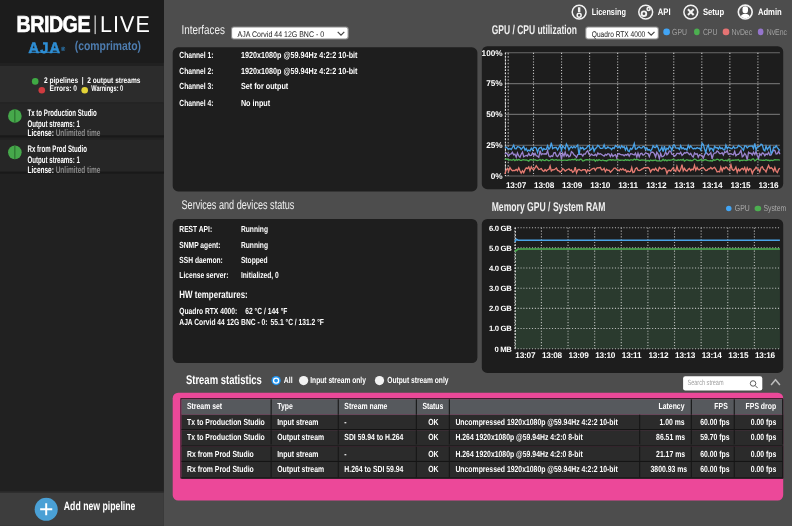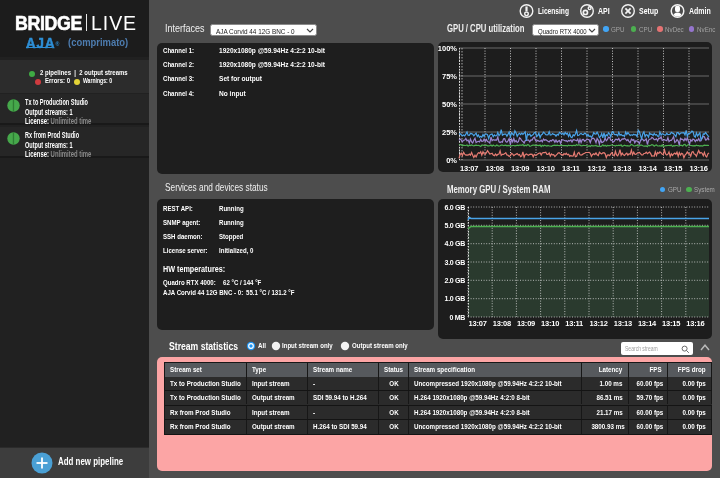--- a/index.html
+++ b/index.html
@@ -222,28 +222,27 @@
 <div style="position:absolute;left:351.5px;transform-origin:0 0;top:341px;font-size:8px;font-weight:bold;color:#fff;white-space:nowrap;letter-spacing:0px;transform:scaleX(0.76);">Output stream only</div>
 <div class="abs" style="left:620.5px;top:342px;width:72px;height:12.5px;background:#fff;border-radius:2px;"></div>
 <div style="position:absolute;left:624.5px;transform-origin:0 0;top:344.8px;font-size:7px;font-weight:normal;color:#a0a0a0;white-space:nowrap;letter-spacing:0px;transform:scaleX(0.72);">Search stream</div>
 <svg class="abs" style="left:681px;top:344.5px" width="9" height="9" viewBox="0 0 9 9">
   <circle cx="3.6" cy="3.6" r="2.5" fill="none" stroke="#5a5a5a" stroke-width="0.9"></circle>
   <line x1="5.5" y1="5.5" x2="7.8" y2="7.8" stroke="#5a5a5a" stroke-width="0.9"></line>
 </svg>
 <svg class="abs" style="left:700px;top:344px" width="10" height="7" viewBox="0 0 10 7">
   <path d="M1 6 L5 1.2 L9 6" fill="none" stroke="#bbb" stroke-width="1.4"></path>
 </svg>
-<div class="panel" style="left:157px;top:357px;width:555px;height:114px;background:#fca5a5;padding-left:40px;">
+<div class="panel" style="left:157px;top:357px;width:555px;height:98px;background:#ec4899;padding-left:40px;">
     <div style="position:absolute;left:7px;top:5px;width:548px;height:73px;border:1px solid #171717;">
       <div style="position:absolute;left:0;top:0;width:547px;height:13.5px;background:#56595d;">
         <div style="position:absolute;left:0px;top:0px;width:81.6px;height:13.5px;border-right:1px solid #171717;font-size:8px;font-weight:bold;color:#fff;text-align:left;padding-left:5px;white-space:nowrap;line-height:13.5px;"><span style="display:inline-block;transform:scaleX(0.78);transform-origin:0 0;">Stream set</span></div>
         <div style="position:absolute;left:81.6px;top:0px;width:61.7px;height:13.5px;border-right:1px solid #171717;font-size:8px;font-weight:bold;color:#fff;text-align:left;padding-left:5px;white-space:nowrap;line-height:13.5px;"><span style="display:inline-block;transform:scaleX(0.78);transform-origin:0 0;">Type</span></div>
         <div style="position:absolute;left:143.3px;top:0px;width:70.7px;height:13.5px;border-right:1px solid #171717;font-size:8px;font-weight:bold;color:#fff;text-align:left;padding-left:5px;white-space:nowrap;line-height:13.5px;"><span style="display:inline-block;transform:scaleX(0.78);transform-origin:0 0;">Stream name</span></div>
         <div style="position:absolute;left:214.0px;top:0px;width:30px;height:13.5px;border-right:1px solid #171717;font-size:8px;font-weight:bold;color:#fff;text-align:left;padding-left:5px;white-space:nowrap;line-height:13.5px;"><span style="display:inline-block;transform:scaleX(0.78);transform-origin:0 0;">Status</span></div>
-        <div style="position:absolute;left:244.0px;top:0px;width:173.3px;height:13.5px;border-right:1px solid #171717;font-size:8px;font-weight:bold;color:#fff;text-align:left;padding-left:5px;white-space:nowrap;line-height:13.5px;"><span style="display:inline-block;transform:scaleX(0.78);transform-origin:0 0;">Stream specification</span></div>
         <div style="position:absolute;left:417.3px;top:0px;width:46.3px;height:13.5px;border-right:1px solid #171717;font-size:8px;font-weight:bold;color:#fff;text-align:right;padding-right:5px;white-space:nowrap;line-height:13.5px;"><span style="display:inline-block;transform:scaleX(0.78);transform-origin:100% 0;">Latency</span></div>
         <div style="position:absolute;left:463.6px;top:0px;width:39.1px;height:13.5px;border-right:1px solid #171717;font-size:8px;font-weight:bold;color:#fff;text-align:right;padding-right:5px;white-space:nowrap;line-height:13.5px;"><span style="display:inline-block;transform:scaleX(0.78);transform-origin:100% 0;">FPS</span></div>
         <div style="position:absolute;left:502.70000000000005px;top:0px;width:44.3px;height:13.5px;border-right:1px solid #171717;font-size:8px;font-weight:bold;color:#fff;text-align:right;padding-right:5px;white-space:nowrap;line-height:13.5px;"><span style="display:inline-block;transform:scaleX(0.78);transform-origin:100% 0;">FPS drop</span></div>
       </div>
       <div style="position:absolute;left:0;top:13.5px;width:547px;height:14.6px;background:#2b2b2b;border-bottom:1.5px solid #141414;">
         <div style="position:absolute;left:0px;top:0px;width:81.6px;height:13.4px;border-right:1px solid #171717;font-size:8px;font-weight:bold;color:#fff;text-align:left;padding-left:5px;white-space:nowrap;line-height:13.4px;"><span style="display:inline-block;transform:scaleX(0.78);transform-origin:0 0;">Tx to Production Studio</span></div>
         <div style="position:absolute;left:81.6px;top:0px;width:61.7px;height:13.4px;border-right:1px solid #171717;font-size:8px;font-weight:bold;color:#fff;text-align:left;padding-left:5px;white-space:nowrap;line-height:13.4px;"><span style="display:inline-block;transform:scaleX(0.78);transform-origin:0 0;">Input stream</span></div>
         <div style="position:absolute;left:143.3px;top:0px;width:70.7px;height:13.4px;border-right:1px solid #171717;font-size:8px;font-weight:bold;color:#fff;text-align:left;padding-left:5px;white-space:nowrap;line-height:13.4px;"><span style="display:inline-block;transform:scaleX(0.78);transform-origin:0 0;">-</span></div>
         <div style="position:absolute;left:214.0px;top:0px;width:30px;height:13.4px;border-right:1px solid #171717;font-size:8px;font-weight:bold;color:#fff;text-align:center;white-space:nowrap;line-height:13.4px;"><span style="display:inline-block;transform:scaleX(0.78);transform-origin:50% 0;">OK</span></div>
         <div style="position:absolute;left:244.0px;top:0px;width:173.3px;height:13.4px;border-right:1px solid #171717;font-size:8px;font-weight:bold;color:#fff;text-align:left;padding-left:5px;white-space:nowrap;line-height:13.4px;"><span style="display:inline-block;transform:scaleX(0.78);transform-origin:0 0;">Uncompressed 1920x1080p @59.94Hz 4:2:2 10-bit</span></div>

